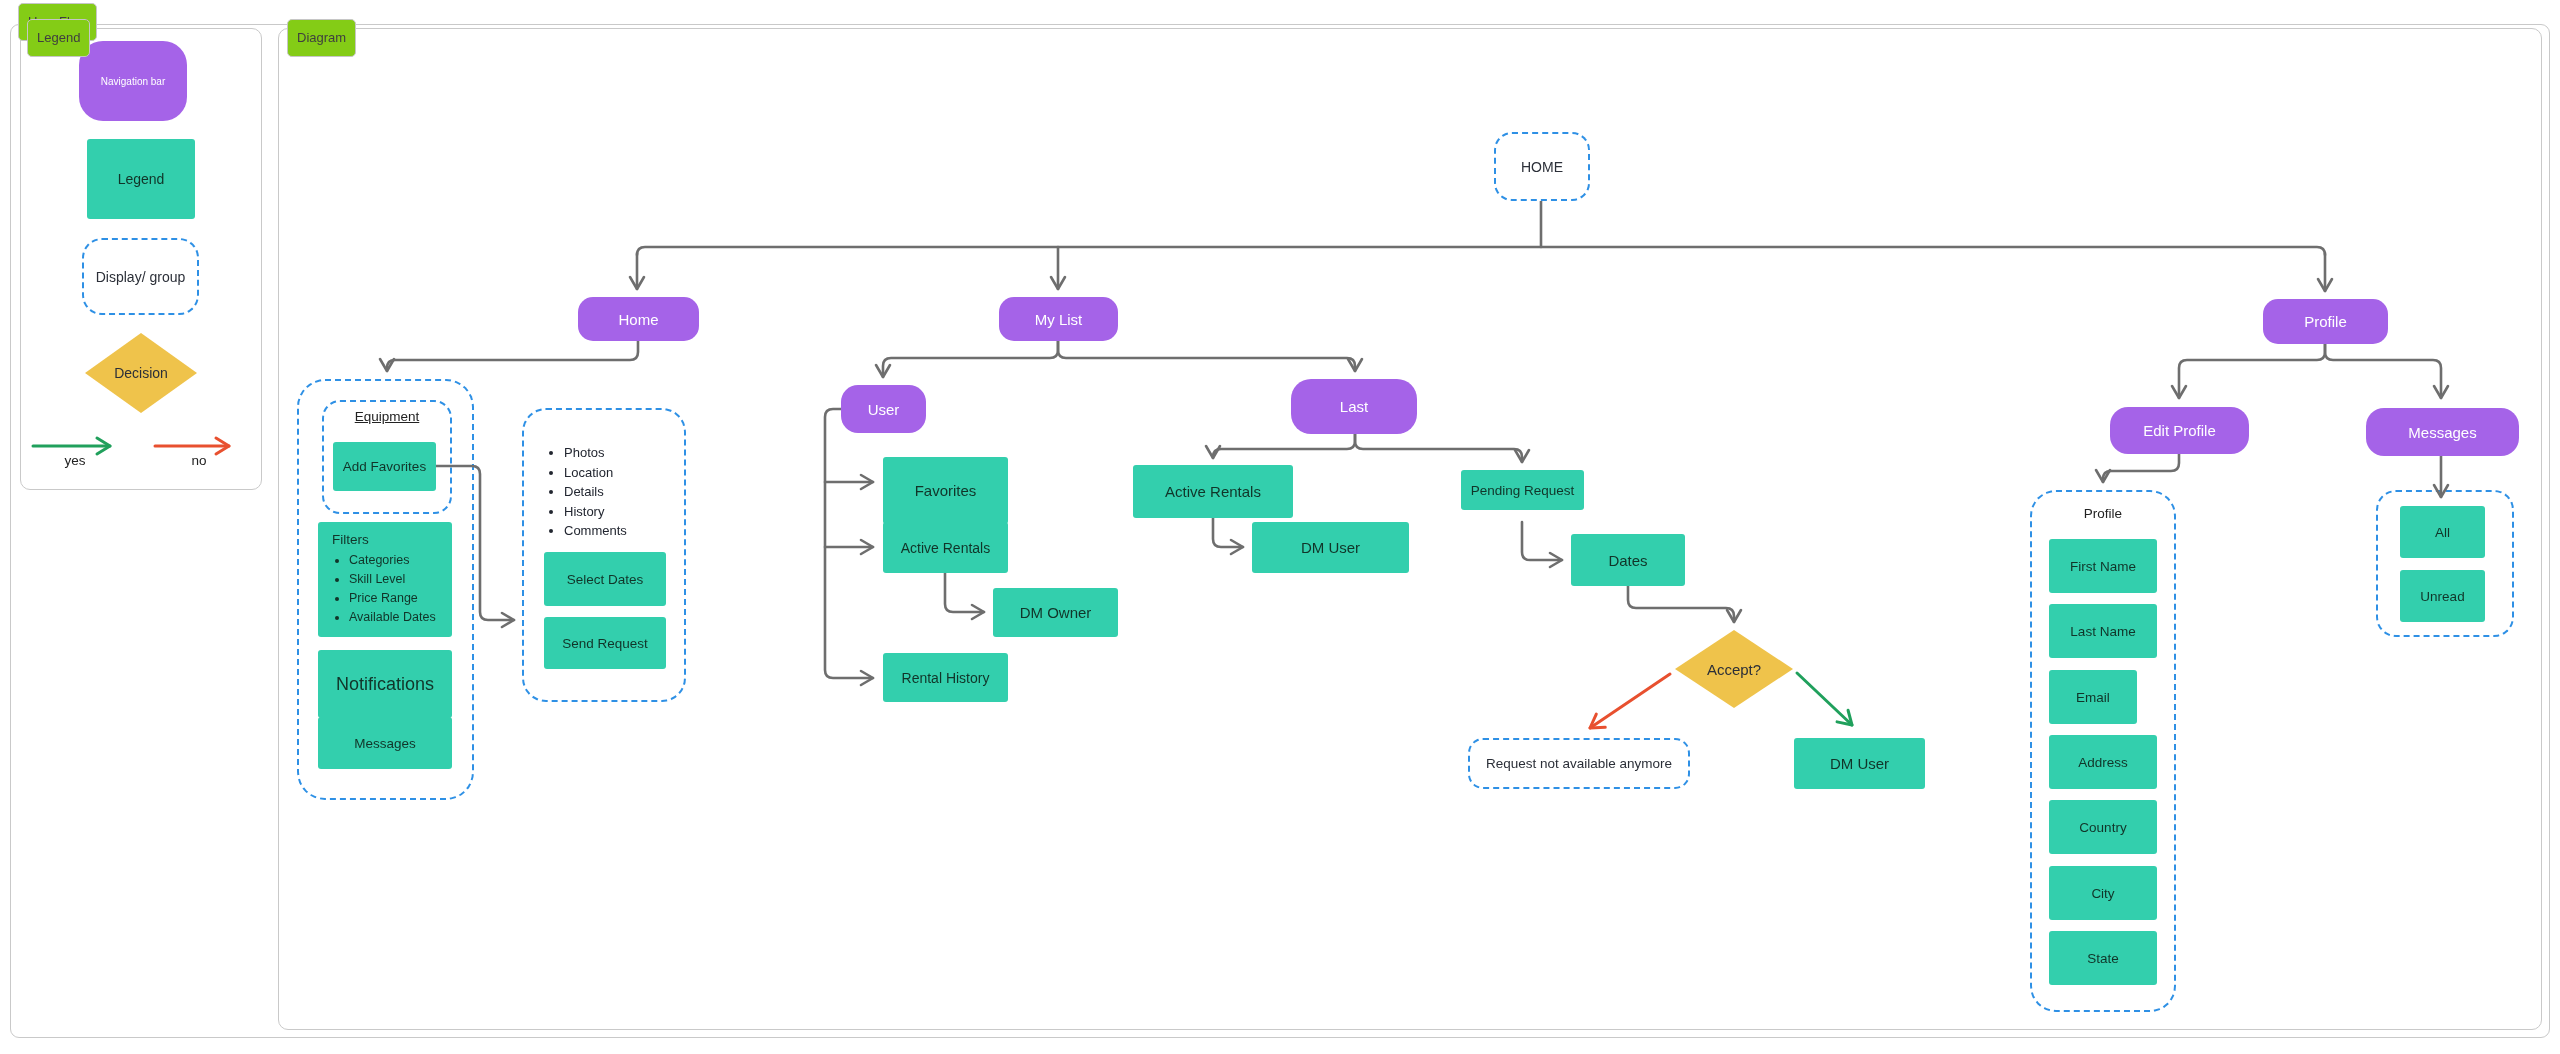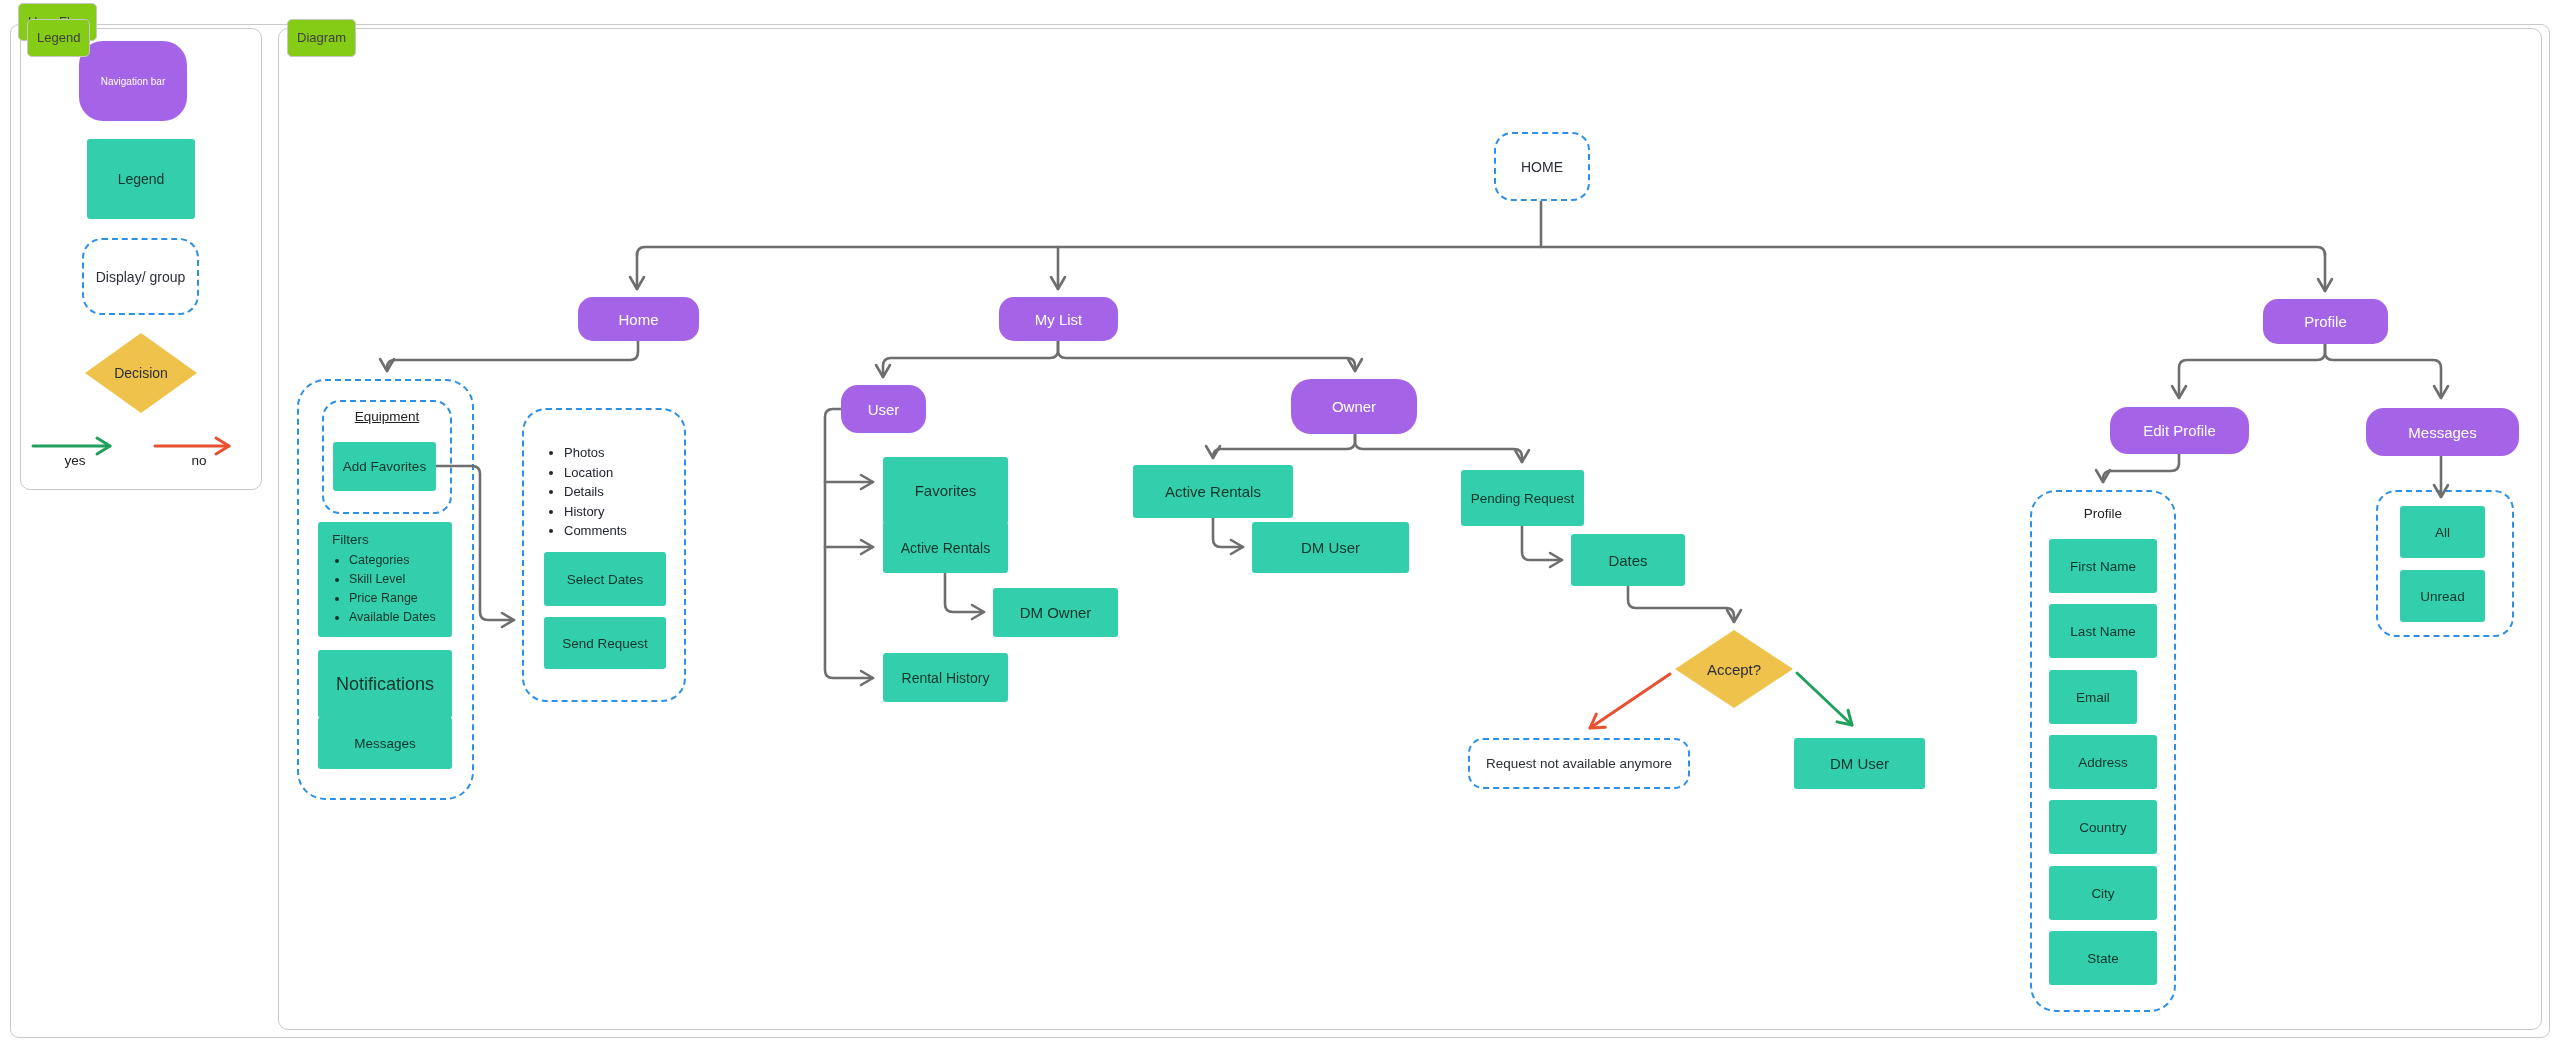--- a/index.html
+++ b/index.html
@@ -135,24 +135,24 @@
   </ul>
   <div class="node act" style="left:544px;top:552px;width:122px;height:54px;font-size:13.5px;">Select Dates</div>
   <div class="node act" style="left:544px;top:617px;width:122px;height:52px;font-size:13.5px;">Send Request</div>
 
   <div class="node pill" style="left:841px;top:385px;width:85px;height:48px;border-radius:17px;">User</div>
   <div class="node act" style="left:883px;top:457px;width:125px;height:67px;">Favorites</div>
   <div class="node act" style="left:883px;top:522px;width:125px;height:51px;font-size:14px;">Active Rentals</div>
   <div class="node act" style="left:993px;top:588px;width:125px;height:49px;">DM Owner</div>
   <div class="node act" style="left:883px;top:653px;width:125px;height:49px;font-size:14px;">Rental History</div>
 
-  <div class="node pill" style="left:1291px;top:379px;width:126px;height:55px;border-radius:20px;">Owner</div>
+  <div class="node pill" style="left:1291px;top:379px;width:126px;height:55px;border-radius:20px;">Last</div>
   <div class="node act" style="left:1133px;top:465px;width:160px;height:53px;">Active Rentals</div>
   <div class="node act" style="left:1252px;top:522px;width:157px;height:51px;">DM User</div>
-  <div class="node act" style="left:1461px;top:470px;width:123px;height:56px;font-size:13.5px;">Pending Request</div>
+  <div class="node act" style="left:1461px;top:470px;width:123px;height:40px;font-size:13.5px;">Pending Request</div>
   <div class="node act" style="left:1571px;top:534px;width:114px;height:52px;">Dates</div>
   <div class="diamond" style="left:1675px;top:630px;width:118px;height:78px;">Accept?</div>
   <div class="node ghost" style="left:1468px;top:738px;width:222px;height:51px;border-radius:15px;font-size:13.5px;">Request not available anymore</div>
   <div class="node act" style="left:1794px;top:738px;width:131px;height:51px;">DM User</div>
 
   <div class="node pill" style="left:2110px;top:407px;width:139px;height:47px;border-radius:18px;">Edit Profile</div>
   <div class="node pill" style="left:2366px;top:408px;width:153px;height:48px;border-radius:18px;">Messages</div>
 
   <div class="grp" style="left:2030px;top:490px;width:146px;height:522px;border-radius:26px;"></div>
   <div class="grouplabel" style="left:2030px;top:506px;width:146px;">Profile</div>

